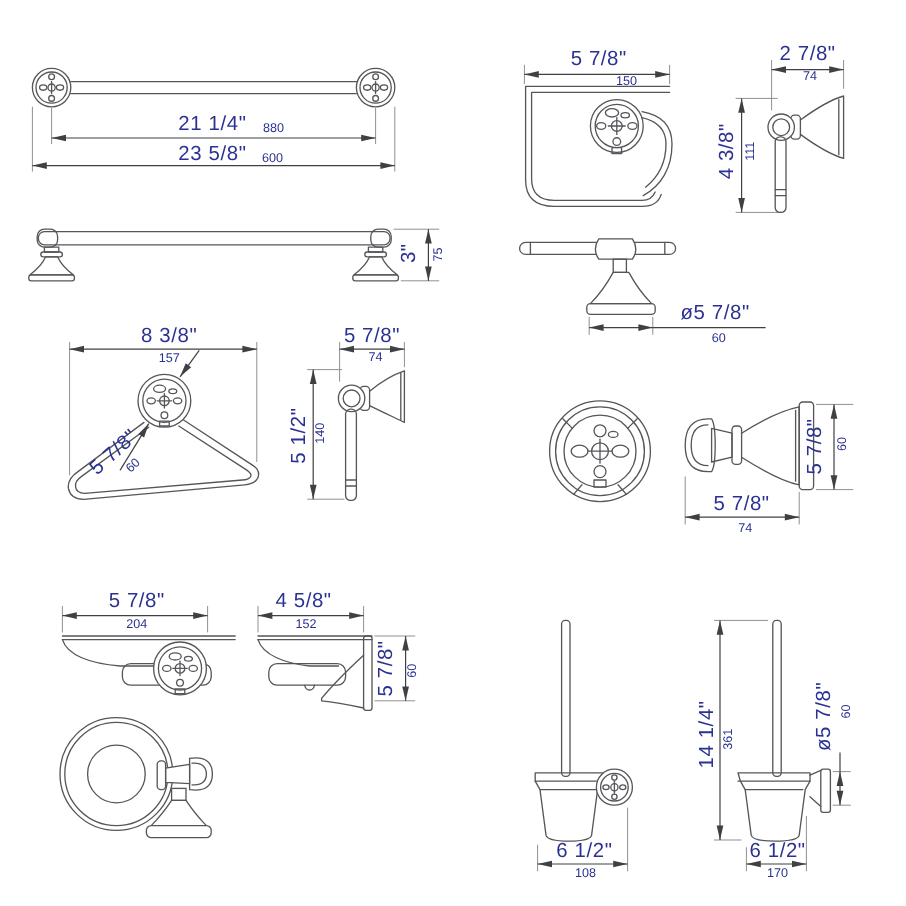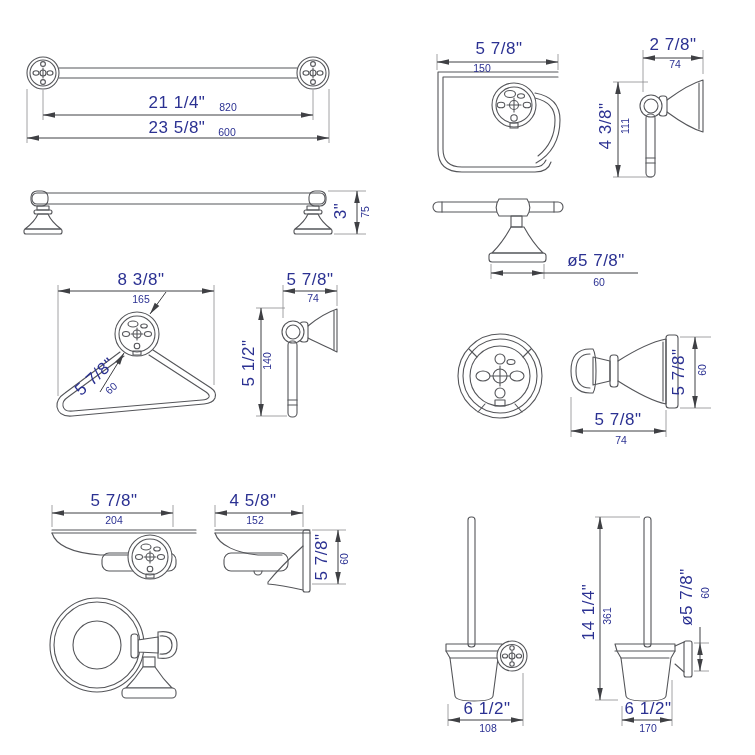--- a/index.html
+++ b/index.html
@@ -283,37 +283,37 @@
         <line class="e" x1="694" y1="671" x2="709" y2="671"></line>
     <line class="tl" x1="700" y1="627" x2="700" y2="643"></line>
     <line class="d" x1="700" y1="643" x2="700" y2="671"></line>
     <line class="e" x1="622" y1="706" x2="622" y2="726"></line>
         <line class="e" x1="672" y1="680" x2="672" y2="726"></line>
     <line class="d" x1="622" y1="720" x2="672" y2="720"></line>
   </g>
 </svg>
 
 <span class="t in" style="left:177px;top:103px">21 1/4"</span>
-<span class="t mm" style="left:228px;top:107px">820</span>
+<span class="t mm" style="left:228px;top:107px">880</span>
 <span class="t in" style="left:177px;top:128px">23 5/8"</span>
 <span class="t mm" style="left:227px;top:132px">600</span>
 <span class="t in rot" style="left:341px;top:211px">3"</span>
 <span class="t mm rot" style="left:365px;top:212px">75</span>
 
 <span class="t in" style="left:499px;top:49px">5 7/8"</span>
-<span class="t mm" style="left:482px;top:68px">150</span>
+<span class="t mm" style="left:522px;top:68px">150</span>
 <span class="t in" style="left:673px;top:45px">2 7/8"</span>
 <span class="t mm" style="left:675px;top:64px">74</span>
 <span class="t in rot" style="left:606px;top:126px">4 3/8"</span>
 <span class="t mm rot" style="left:625px;top:126px">111</span>
 <span class="t in" style="left:596px;top:261px">ø5 7/8"</span>
 <span class="t mm" style="left:599px;top:282px">60</span>
 
 <span class="t in" style="left:141px;top:280px">8 3/8"</span>
-<span class="t mm" style="left:141px;top:299px">165</span>
+<span class="t mm" style="left:141px;top:299px">157</span>
 <span class="t in diag" style="left:95px;top:377px">5 7/8"</span>
 <span class="t mm diag" style="left:111px;top:388px">60</span>
 <span class="t in" style="left:310px;top:280px">5 7/8"</span>
 <span class="t mm" style="left:313px;top:298px">74</span>
 <span class="t in rot" style="left:249px;top:363px">5 1/2"</span>
 <span class="t mm rot" style="left:267px;top:361px">140</span>
 
 <span class="t in rot" style="left:679px;top:372px">5 7/8"</span>
 <span class="t mm rot" style="left:702px;top:370px">60</span>
 <span class="t in" style="left:618px;top:420px">5 7/8"</span>

